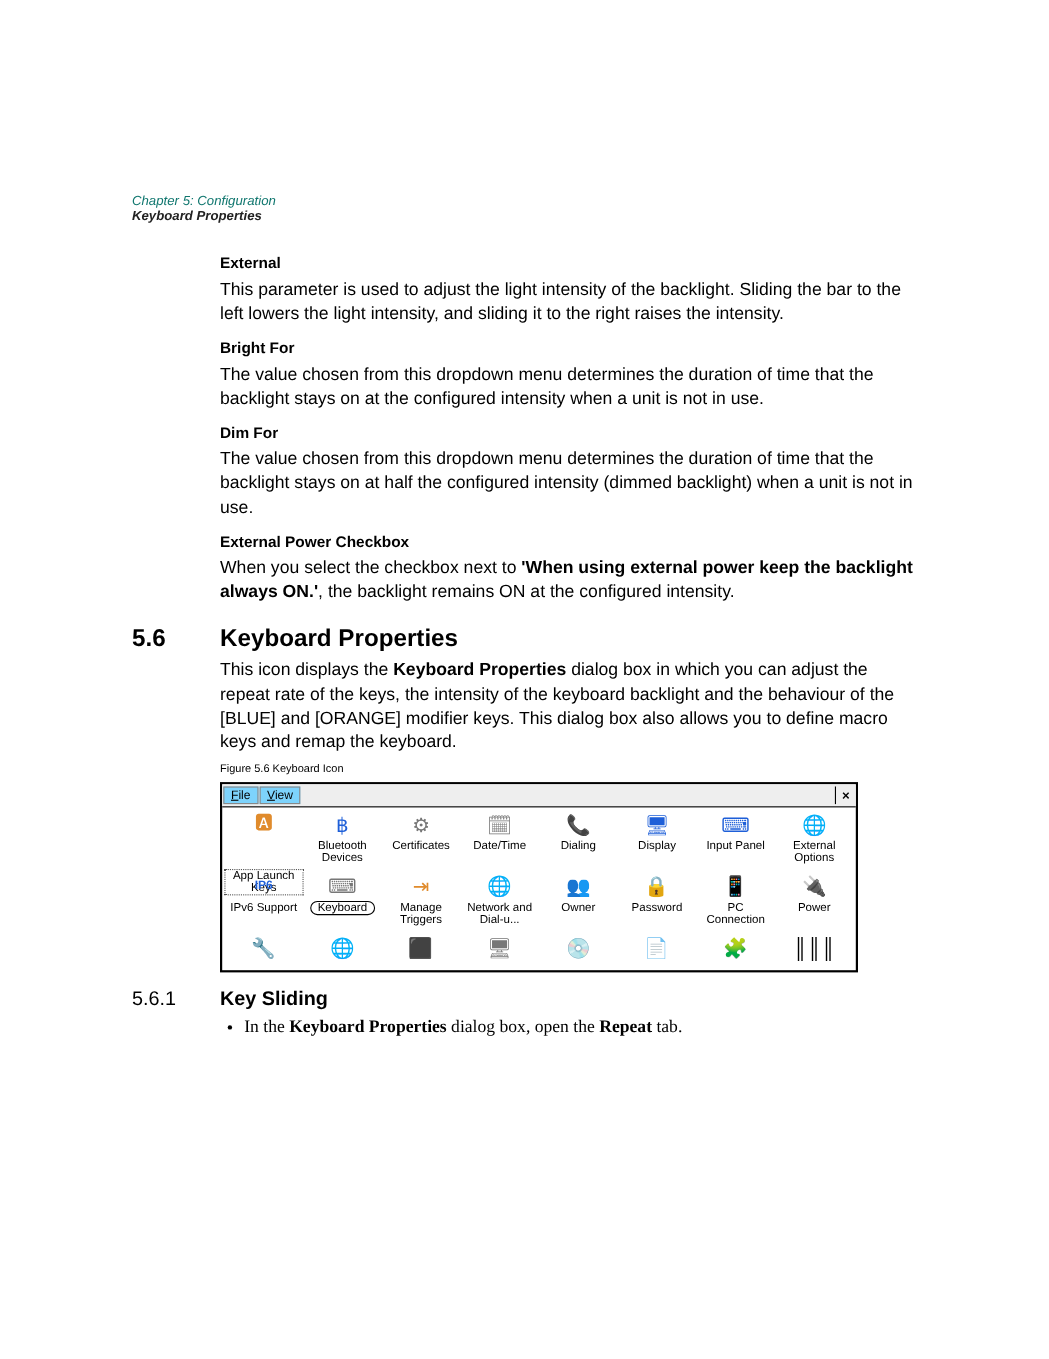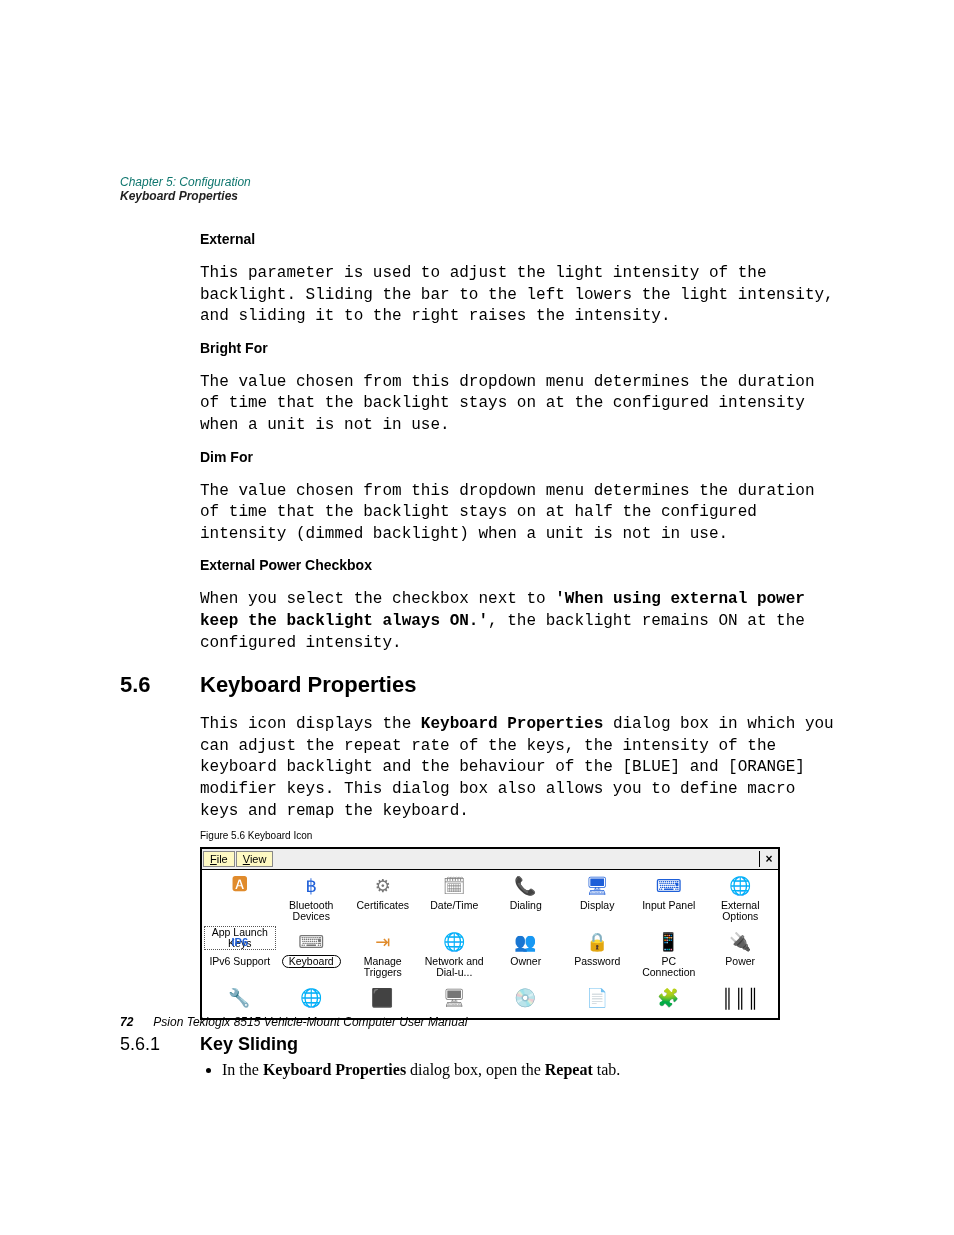--- a/index.html
+++ b/index.html
@@ -34,24 +34,24 @@
   .content {
     margin-left: 80px;
   }
   .subhead {
     font-family: Verdana, Geneva, sans-serif;
     font-weight: bold;
     font-size: 14px;
     margin: 12px 0 4px 0;
   }
   .body-text {
-    font-family: Liberation Mono, monospace;
+    font-family: Liberation Sans, sans-serif;
     font-size: 16px;
     line-height: 1.35;
-    margin: 16px 0 8px 0;
+    margin: 6px 0 8px 0;
   }
   .body-text b { font-weight: bold; }
   .section-row {
     display: flex;
     align-items: baseline;
     margin-top: 18px;
     margin-bottom: 6px;
   }
   .section-num {
     font-family: Verdana, Geneva, sans-serif;
@@ -111,21 +111,21 @@
     display: flex;
     align-items: center;
     border-bottom: 1px solid #000;
     height: 20px;
     position: relative;
     background: #eee;
   }
   .dialog .menubar .menu-item {
     padding: 1px 6px;
     border: 1px solid #888;
-    background: #fef9c3;
+    background: #7dd3fc;
     margin: 1px 0 1px 1px;
   }
   .dialog .menubar .menu-item u { text-decoration: underline; }
   .dialog .menubar .close {
     margin-left: auto;
     width: 18px;
     height: 16px;
     border-left: 1px solid #000;
     text-align: center;
     line-height: 16px;
@@ -326,16 +326,13 @@
     <div class="subsection-title">Key Sliding</div>
   </div>
   <div class="content">
     <ul class="bullet">
       <li>
         <span>In the </span><b>Keyboard Properties</b><span> dialog box, open the </span><b>Repeat</b><span> tab.</span>
       </li>
     </ul>
   </div>
 
-  <div class="footer">
-    <span class="pg">72</span><span>Psion Teklogix 8515 Vehicle-Mount Computer User Manual</span>
-  </div>
 </div>
 
 </body></html>

